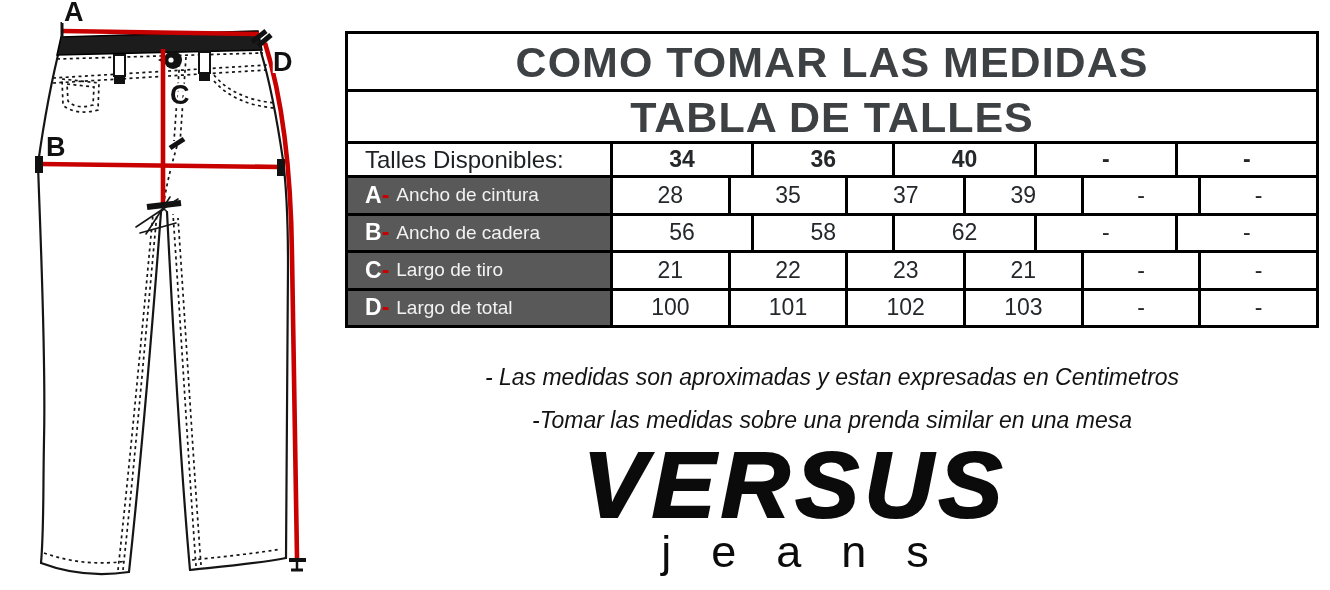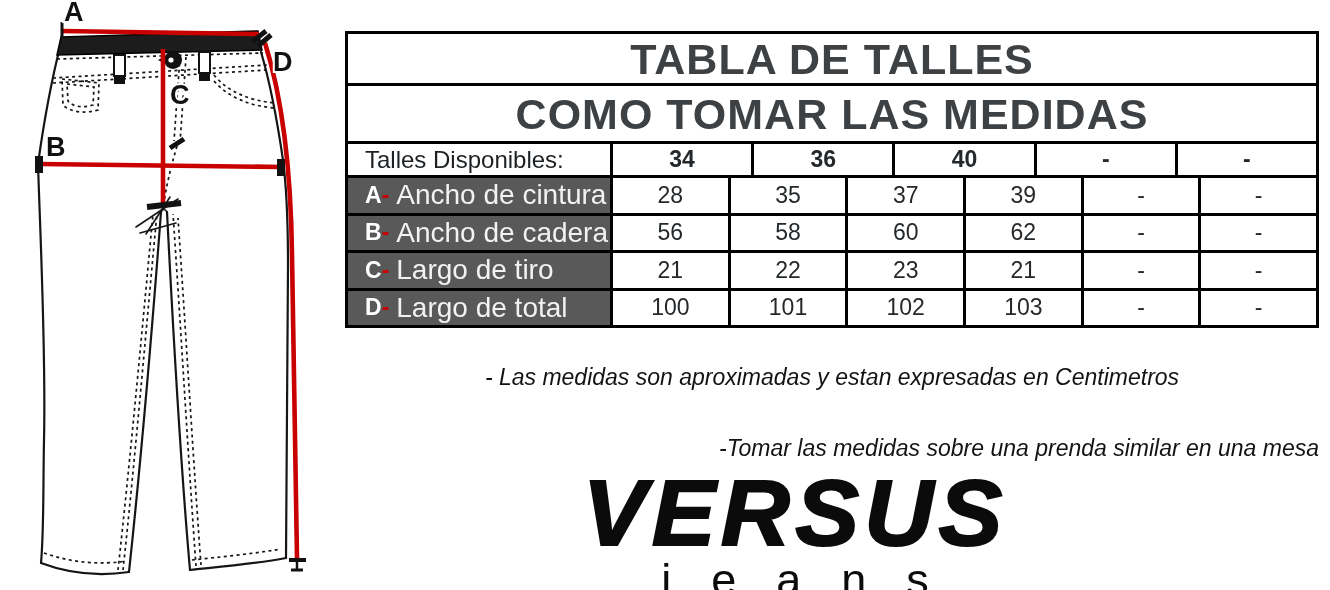--- a/index.html
+++ b/index.html
@@ -35,26 +35,26 @@
     display:flex;align-items:center;justify-content:center;background:#fff;}
   .cell:last-child{border-right:none;}
   .label-col{width:265px;flex:0 0 265px;justify-content:flex-start;padding-left:17px;}
   .val-col{flex:1;}
   .head-label{font-size:24px;color:#1d2124;}
   .size-text{font-size:23px;font-weight:bold;color:var(--value-text,#24282b);}
   .value-text{font-size:23px;color:var(--value-text,#24282b);}
   .gray-label{background:var(--row-label-bg,#595959);}
   .row-letter{font-size:23px;font-weight:bold;color:#fff;}
   .row-dash{font-size:23px;font-weight:bold;color:var(--accent-red,#c90000);margin-right:7px;}
-  .row-label-text{font-size:28px;color:var(--row-label-text,#f2f2f2);}
+  .row-label-text{font-size:19px;color:var(--row-label-text,#f2f2f2);}
   
   .below{position:absolute;left:345px;top:328px;width:974px;text-align:center;}
   .note{font-size:23px;font-style:italic;color:#131313;letter-spacing:0px;}
   .note1{margin-top:36px;}
-  .note2{margin-top:44px;text-align:right;}
+  .note2{margin-top:16px;}
   .brand{margin-top:10px;transform:translateX(-37px);}
   .brand-name{
     font-size:92px;font-weight:bold;font-style:italic;color:#0b0b0b;line-height:0.9;
     letter-spacing:5px;-webkit-text-stroke:2px #0b0b0b;display:inline-block;transform:scaleX(1.04);
   }
   .brand-sub{
     font-size:45px;color:#0b0b0b;letter-spacing:40px;padding-left:40px;margin-top:2px;line-height:1;
   }
 </style>
 </head>
@@ -155,25 +155,25 @@
       <path class="ink-thin" d="M146,234 L170,197" stroke-width="1.4"></path>
     </g>
 
     <text class="measure-label" x="64" y="21">A</text>
     <text class="measure-label" x="46" y="156">B</text>
     <text class="measure-label" x="170" y="104">C</text>
     <text class="measure-label" x="273" y="71">D</text>
   </svg>
 
   <div class="sizetable">
+    <div class="t-row t-title">
+      <span class="title-text">COMO TOMAR LAS MEDIDAS</span>
+    </div>
     <div class="t-row t-title2">
       <span class="title-text">TABLA DE TALLES</span>
-    </div>
-    <div class="t-row t-title">
-      <span class="title-text">COMO TOMAR LAS MEDIDAS</span>
     </div>
 
     <div class="t-row t-head">
       <div class="cell label-col">
         <span class="head-label">Talles Disponibles:</span>
       </div>
       <div class="cell val-col">
           <span class="size-text">34</span>
         </div>
       <div class="cell val-col">
@@ -220,23 +220,20 @@
       <div class="cell label-col gray-label">
         <span class="row-letter">B</span>
           <span class="row-dash">-</span>
           <span class="row-label-text">Ancho de cadera</span>
       </div>
       <div class="cell val-col">
           <span class="value-text">56</span>
         </div>
       <div class="cell val-col">
           <span class="value-text">58</span>
-        </div>
-      <div class="cell val-col">
-          <span class="value-text">60</span>
         </div>
       <div class="cell val-col">
           <span class="value-text">62</span>
         </div>
       <div class="cell val-col">
           <span class="value-text">-</span>
         </div>
       <div class="cell val-col">
           <span class="value-text">-</span>
         </div>

